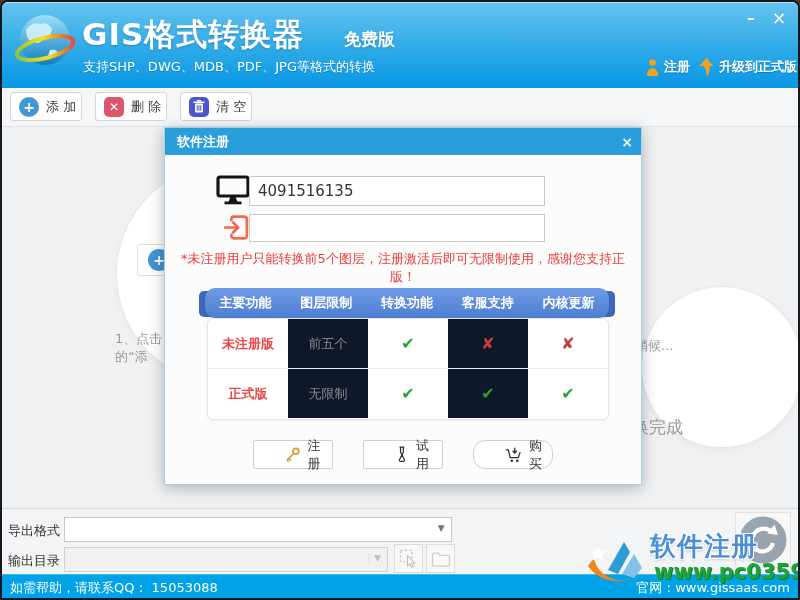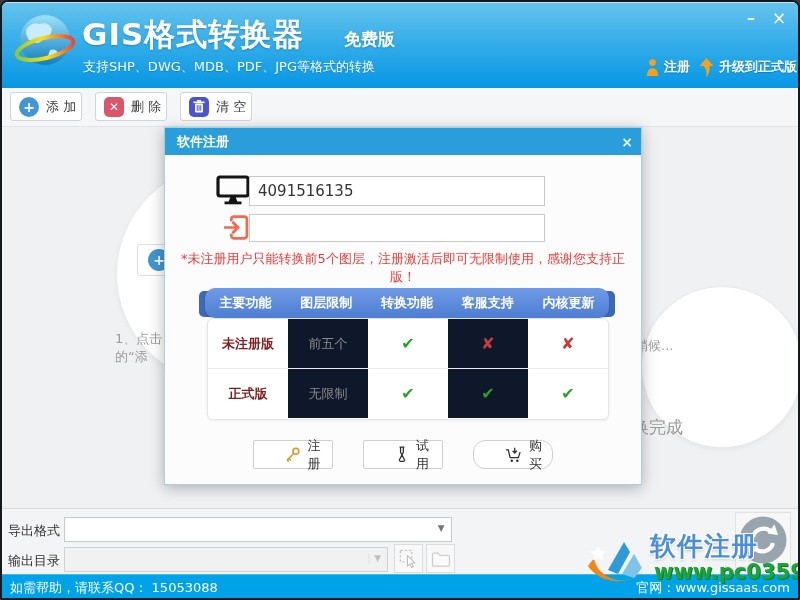--- a/index.html
+++ b/index.html
@@ -74,21 +74,21 @@
                 box-shadow:0 1px 2px rgba(0,0,0,.2);}
   .ribbon .band span{flex:1;text-align:center;color:#fff;font-size:13px;font-weight:bold;line-height:30px;}
 
   
   .tbl{left:42px;top:190px;width:400px;height:100px;background:#fff;border:1px solid #e4e4e4;
        border-radius:6px;overflow:hidden;box-shadow:0 1px 3px rgba(0,0,0,.06);}
   .trow{display:flex;height:49px;}
   .trow+.trow{border-top:1px solid #ececec;}
   .tcell{flex:1;display:flex;align-items:center;justify-content:center;font-size:13px;}
   .tcell.c1,.tcell.c3{background:#0f172a;}
-  .tcell.name{color:#7f1d1d;font-weight:bold;}
+  .tcell.name{color:#ef4444;font-weight:bold;}
   .tcell.lim{color:#8a8a8a;}
   .mark{font-size:16px;font-weight:bold;}
   .mark-y{color:#2ba32b;}
   .mark-n{color:#c83c3c;}
 
   
   .dlg-btn{top:312px;width:80px;height:29px;background:#fff;border:1px solid #cfcfcf;border-radius:2px;
            display:flex;align-items:center;justify-content:center;gap:7px;
            font-size:13px;color:#333;box-sizing:border-box;padding-left:31px;}
   .db-reg{left:88px;}.db-try{left:198px;}.db-buy{left:308px;border-radius:12px;}

